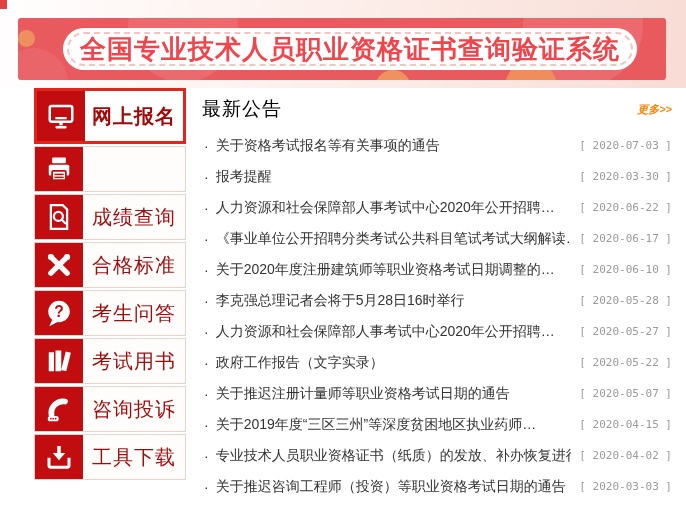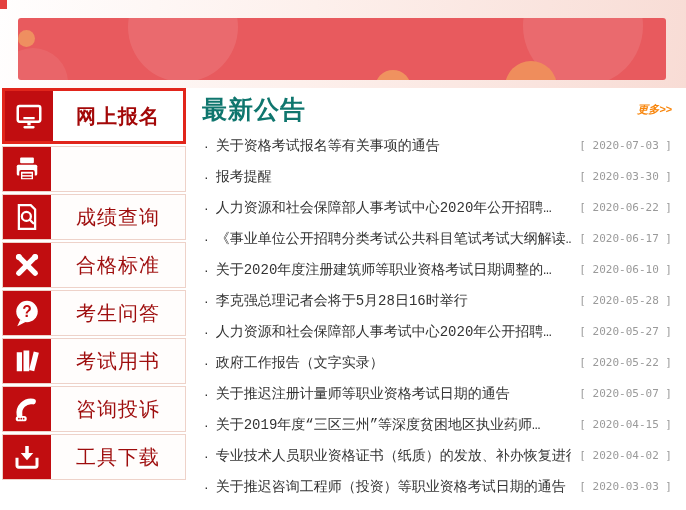--- a/index.html
+++ b/index.html
@@ -26,56 +26,60 @@
     background:#fff; border-radius:21px; }
   .capsule-dash { position:absolute; left:4px; right:4px; top:4px; bottom:4px;
     border:2px dashed #f6c3c0; border-radius:17px; }
   .banner-title { position:absolute; left:0; top:0; width:100%; height:42px; line-height:42px;
     text-align:center; font-size:26px; font-weight:bold; color:#f2444b; letter-spacing:1px;
     white-space:nowrap; }
 
   
   .sidebar { position:absolute; left:2px; top:88px; width:184px; }
   .side-item { display:flex; align-items:stretch; height:46px; margin-bottom:2px;
-    border:1px solid #eed2c9; background:#fffdfc; cursor:pointer; }
+    border:1px solid #eed2c9; background:#fffdfc; cursor:pointer;margin-left:32px; }
   .side-item.active { border:3px solid #e1251b; height:56px; background:#ffffff; }
   .icon-box { width:48px; flex:none; background:#c10d10; display:flex;
     align-items:center; justify-content:center; }
   .icon-box svg { width:30px; height:30px; display:block; }
   .side-label { flex:1; display:flex; align-items:center; justify-content:center;
     font-size:20px; color:#9e0d0d; font-family:"Liberation Serif", serif; letter-spacing:1px; }
   .side-item.active .side-label { font-family:"Liberation Sans", sans-serif; font-weight:bold; color:#a30808; }
 
   
   .news { position:absolute; left:202px; top:96px; width:470px; }
   .news-header { display:flex; justify-content:space-between; align-items:center;
     height:26px; margin-bottom:8px; }
-  .news-head-title { font-size:25px; font-weight:bold; color:#0f766e; letter-spacing:1px; }
+  .news-head-title { font-size:19px; font-weight:normal; color:#000000; letter-spacing:1px; }
   .news-more { font-size:11px; font-weight:bold; color:#f8860d; cursor:pointer;font-style:italic; }
   .news-item { display:flex; align-items:center; height:31px; }
   .news-bullet { color:#333; font-size:14px; margin:0 7px 0 2px; }
-  .news-link { flex:1; font-size:14px; color:#333; font-family:Liberation Mono, monospace;
+  .news-link { flex:1; font-size:14px; color:#333; font-family:Liberation Sans, sans-serif;
     white-space:nowrap; overflow:hidden; cursor:pointer; }
   .news-date { font-family:"DejaVu Sans Mono", monospace; font-size:11px; color:#9a9a9a;
     white-space:pre; margin-left:8px; }
 </style>
 </head>
 <body>
 
 <div class="page">
 
   <div class="header-area">
     <div class="corner-mark"></div>
     <div class="banner">
       <span class="decor d4"></span>
       <span class="decor d5"></span>
       <span class="decor d6"></span>
       <span class="decor d1"></span>
       <span class="decor d2"></span>
       <span class="decor d3"></span>
+      <div class="capsule">
+        <div class="capsule-dash"></div>
+        <div class="banner-title">全国专业技术人员职业资格证书查询验证系统</div>
+      </div>
     </div>
   </div>
 
   <div class="sidebar">
       <div class="side-item active">
     <span class="icon-box">
           <svg viewBox="0 0 24 24" xmlns="http://www.w3.org/2000/svg">
     <rect x="3" y="4" width="18" height="12.5" rx="1.5" fill="none" stroke="#fff" stroke-width="2"></rect>
     <rect x="7.5" y="12.8" width="9" height="1.8" fill="#fff"></rect>
     <rect x="10.7" y="17.3" width="2.6" height="2.2" fill="#fff"></rect>

